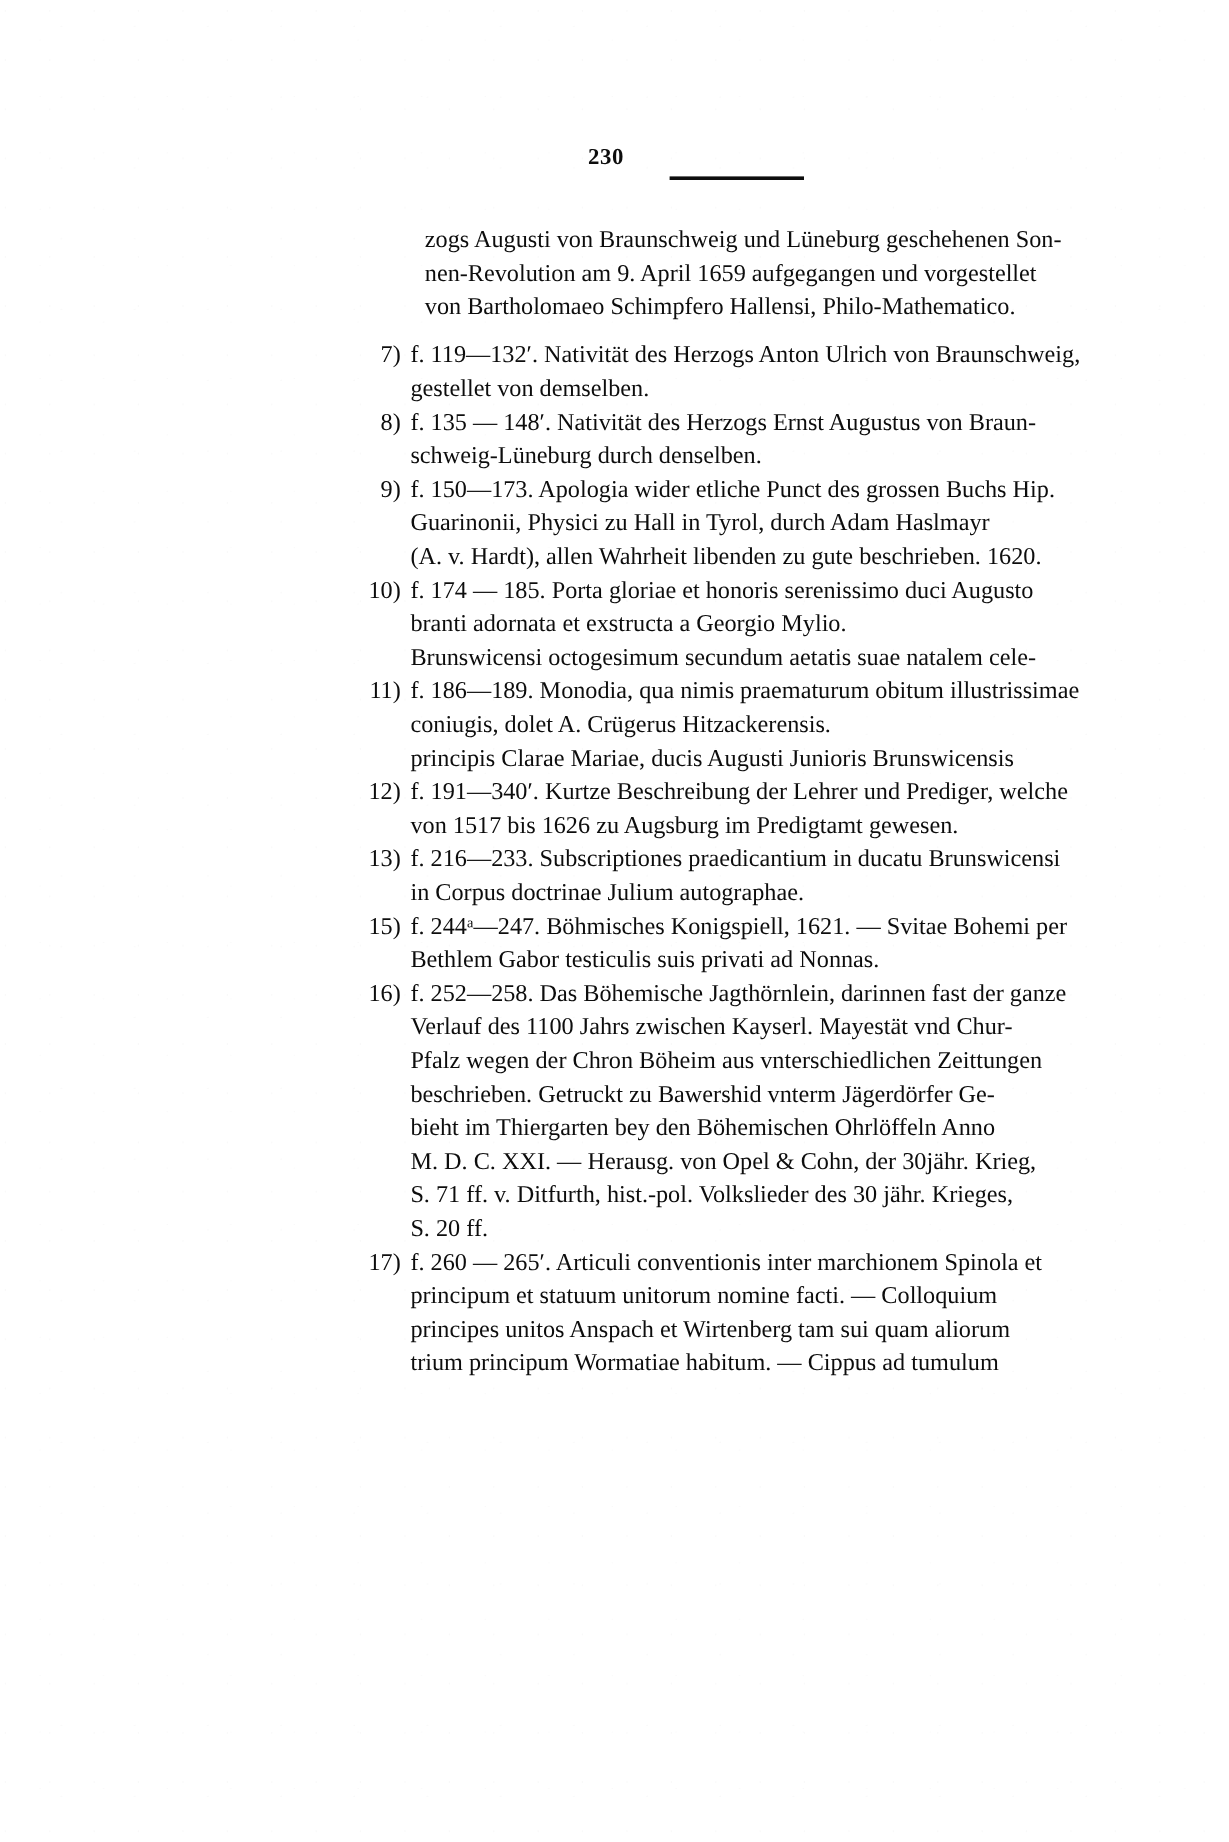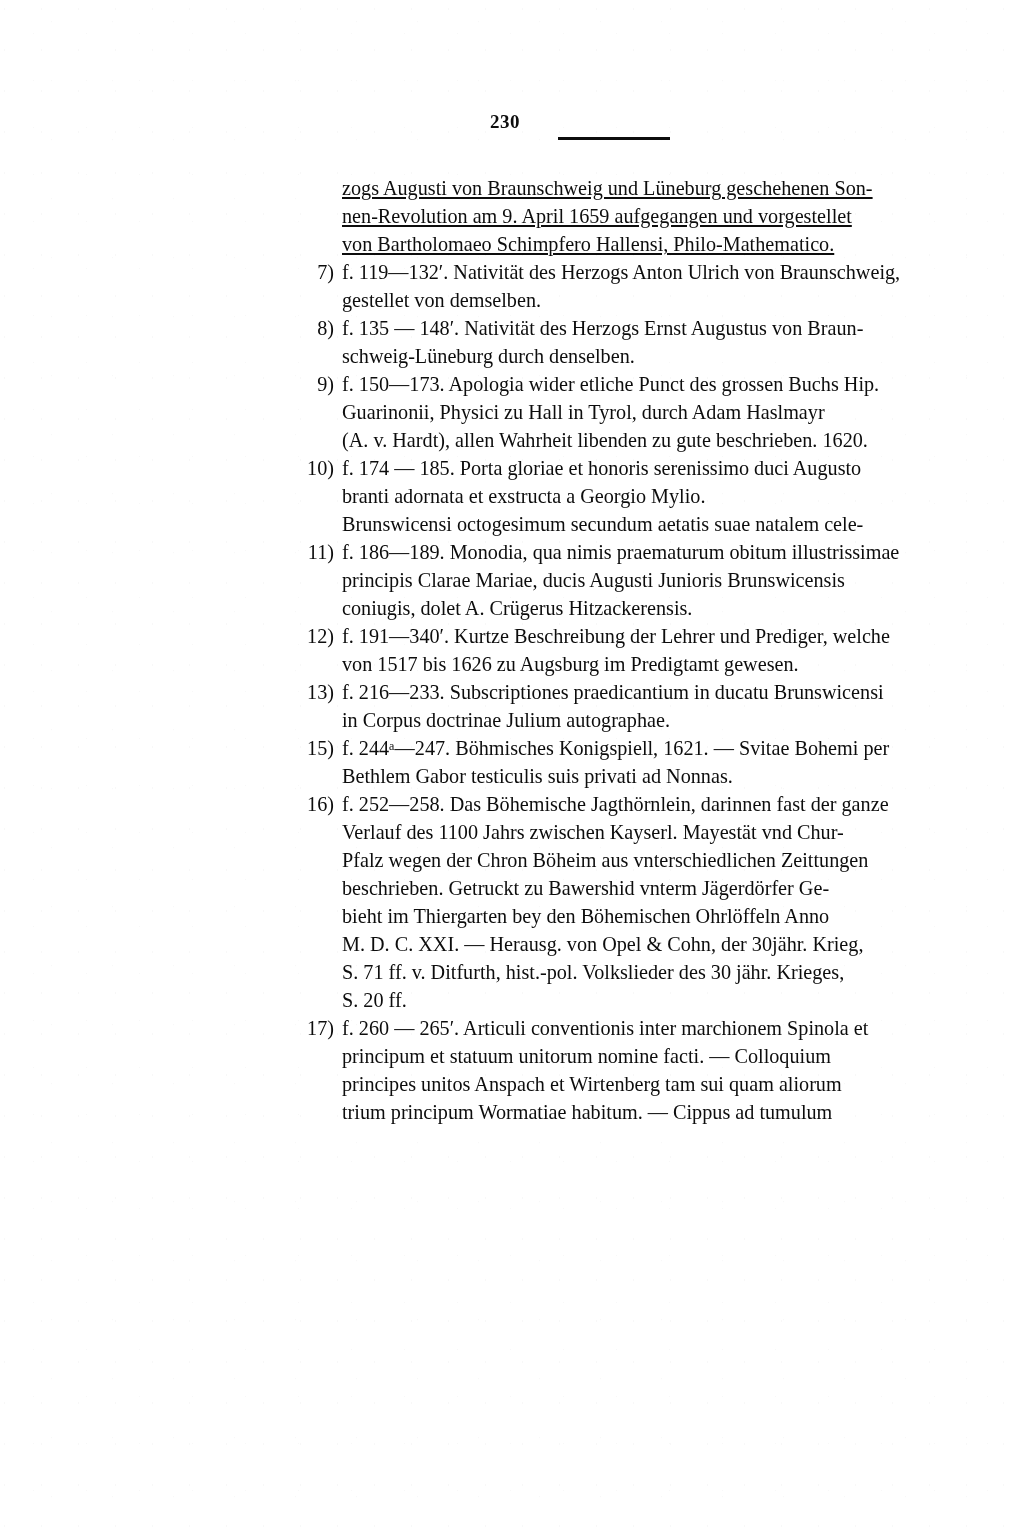--- a/index.html
+++ b/index.html
@@ -13,21 +13,21 @@
     position: relative;
     font-family: "Liberation Serif", "DejaVu Serif", serif;
     color: #0d0d0d;
     overflow: hidden;
   }
 
   
   #page-header {
     position: absolute;
     left: 0;
-    top: 112px;
+    top: 122px;
     width: 1024px;
     text-align: center;
   }
   #page-number {
     font-size: 19px;
     font-weight: bold;
     letter-spacing: 0.5px;
     line-height: 1;
     display: block;
     
@@ -46,25 +46,24 @@
     position: absolute;
     left: 282px;
     top: 174px;
     width: 682px;
     font-size: 20.2px;
     line-height: 28px;
   }
 
   
   .para {
-    margin: 0;
+    margin: 12px;
     padding-left: 60px;
     text-align: justify;
     text-justify: inter-word;
-    text-decoration: underline;
   }
   .para > .line {
     display: block;
     white-space: nowrap;
   }
 
   
   .entry {
     position: relative;
     margin: 0;
@@ -149,22 +148,22 @@
   <div class="entry">
     <span class="num">10)</span>
     <span class="line">f. 174 — 185.  Porta  gloriae  et  honoris  serenissimo  duci  Augusto</span>
     <span class="line">branti adornata et exstructa a Georgio Mylio.</span>
     <span class="line">Brunswicensi octogesimum secundum aetatis suae natalem cele-</span>
   </div>
 
   <div class="entry">
     <span class="num">11)</span>
     <span class="line">f. 186—189. Monodia, qua nimis praematurum obitum illustrissimae</span>
+    <span class="line">coniugis, dolet A. Crügerus Hitzackerensis.</span>
     <span class="line">principis Clarae Mariae, ducis Augusti Junioris Brunswicensis</span>
-    <span class="line">coniugis, dolet A. Crügerus Hitzackerensis.</span>
   </div>
 
   <div class="entry">
     <span class="num">12)</span>
     <span class="line">f. 191—340′. Kurtze Beschreibung der Lehrer und Prediger, welche</span>
     <span class="line">von 1517 bis 1626 zu Augsburg im Predigtamt gewesen.</span>
   </div>
 
   <div class="entry">
     <span class="num">13)</span>

